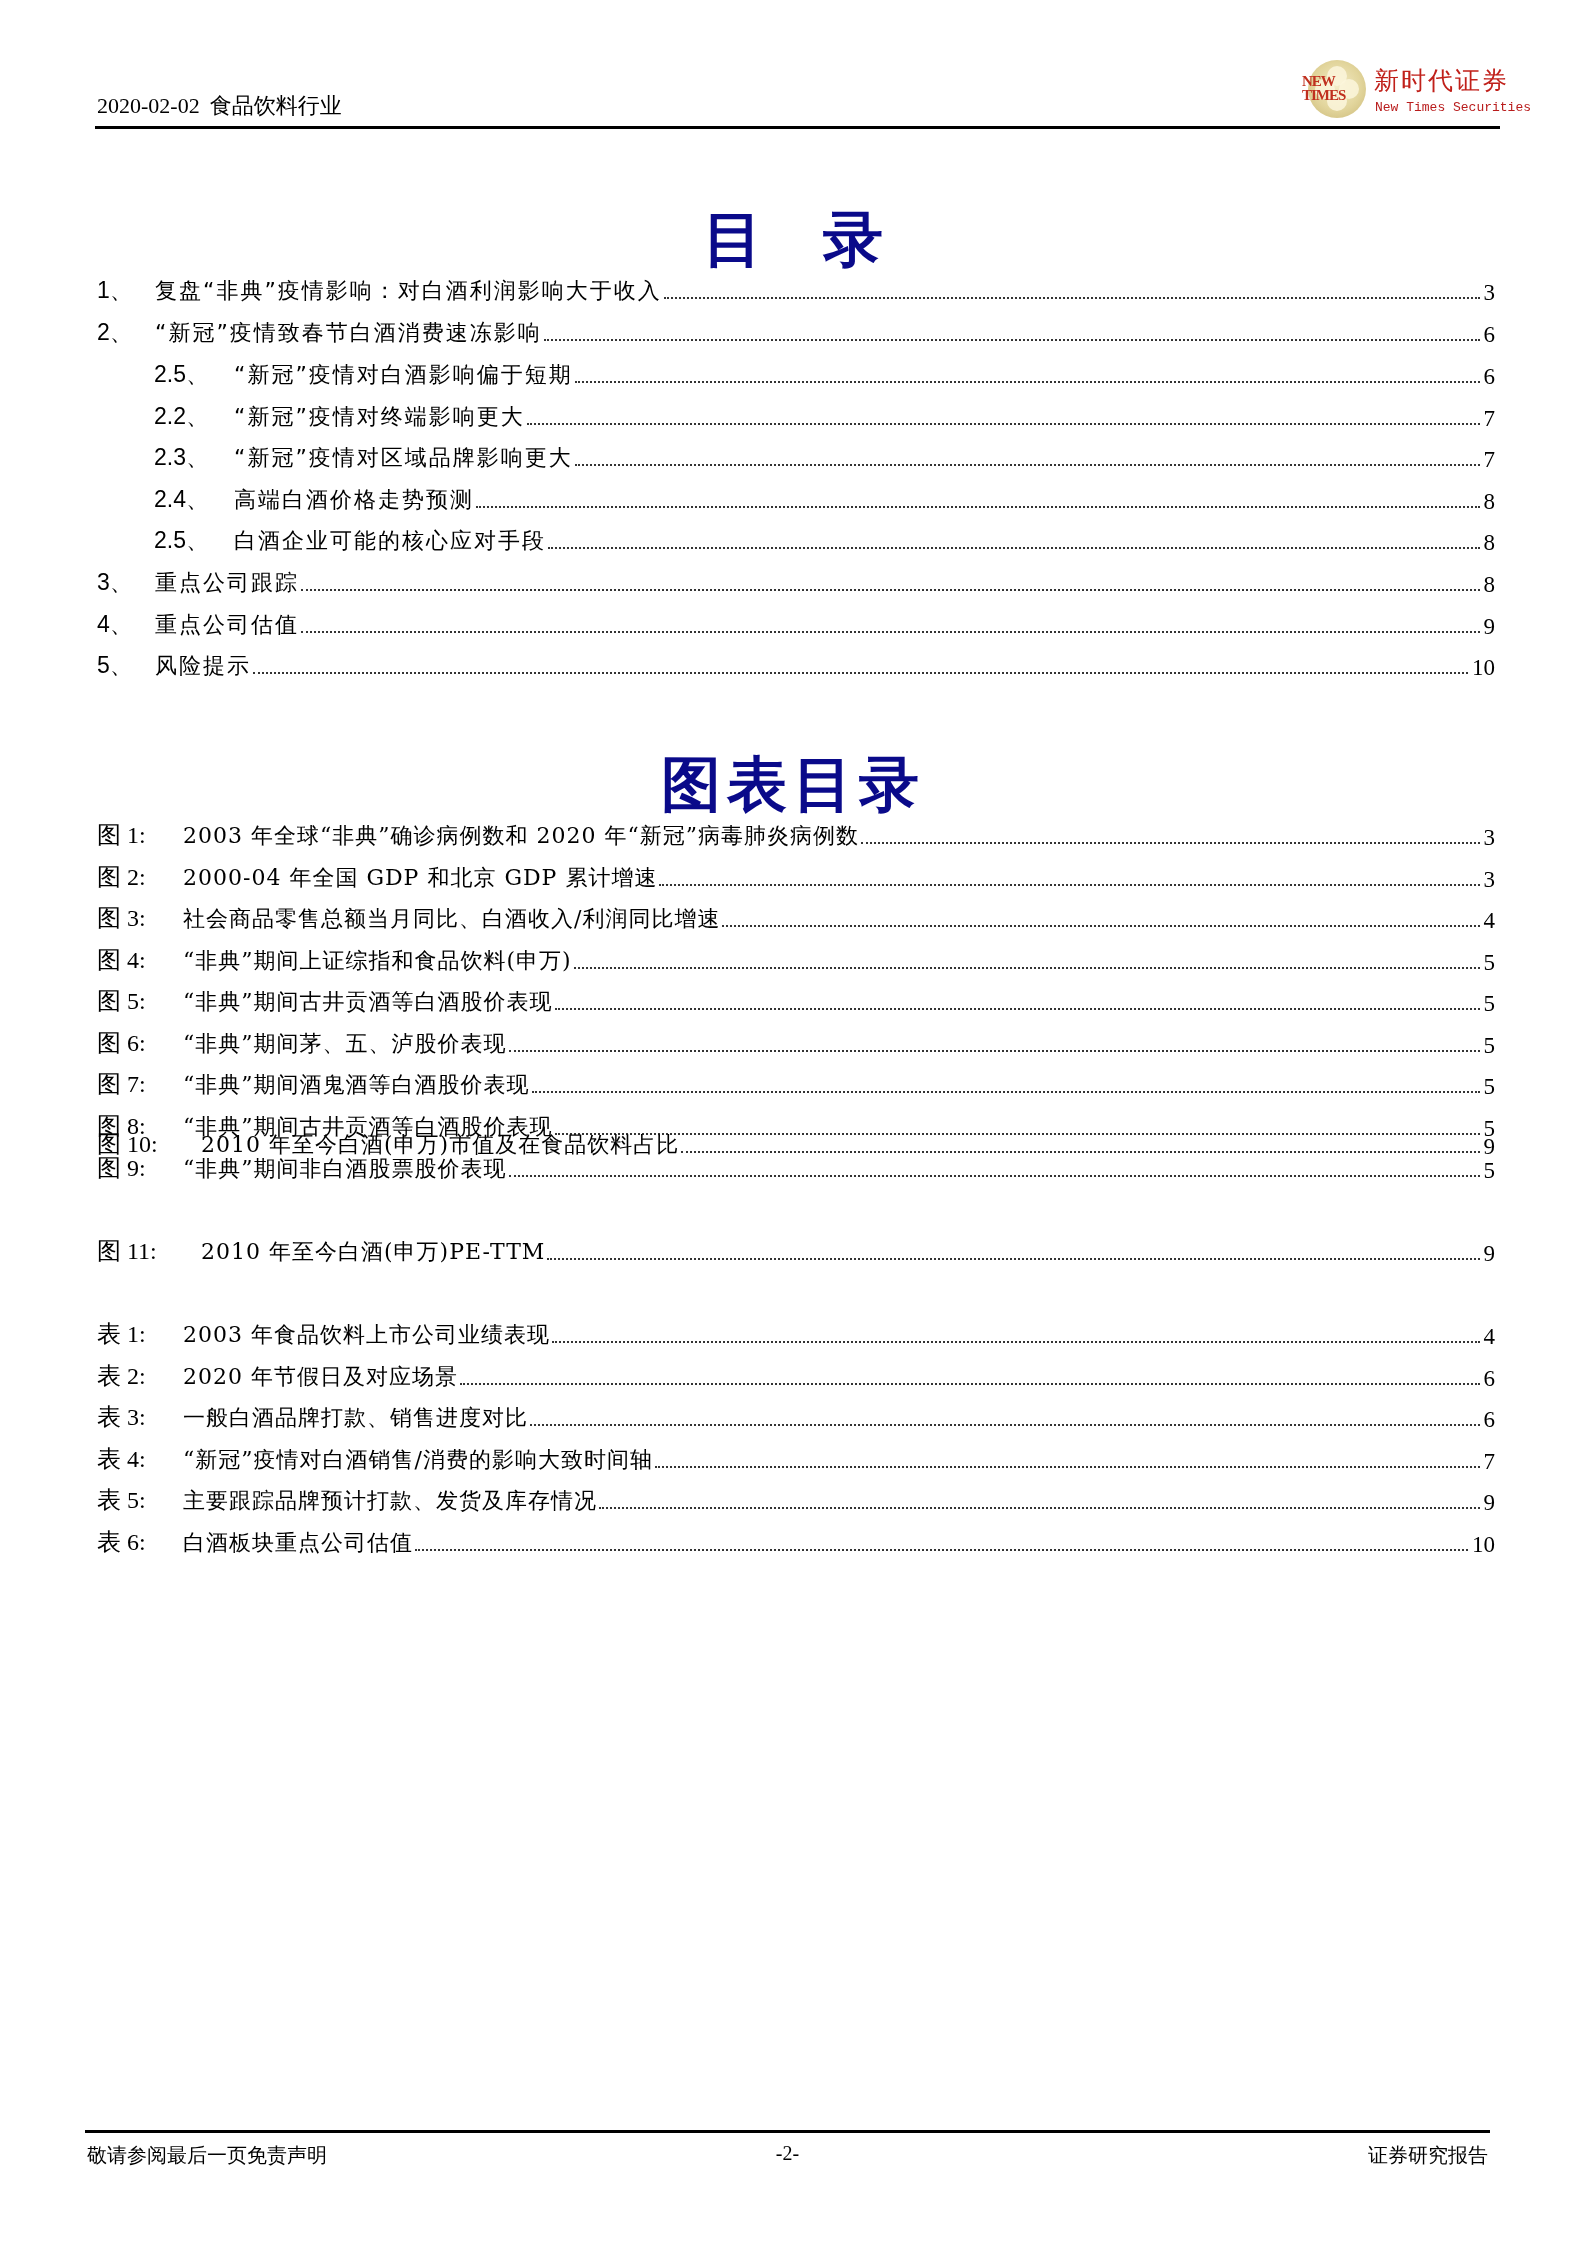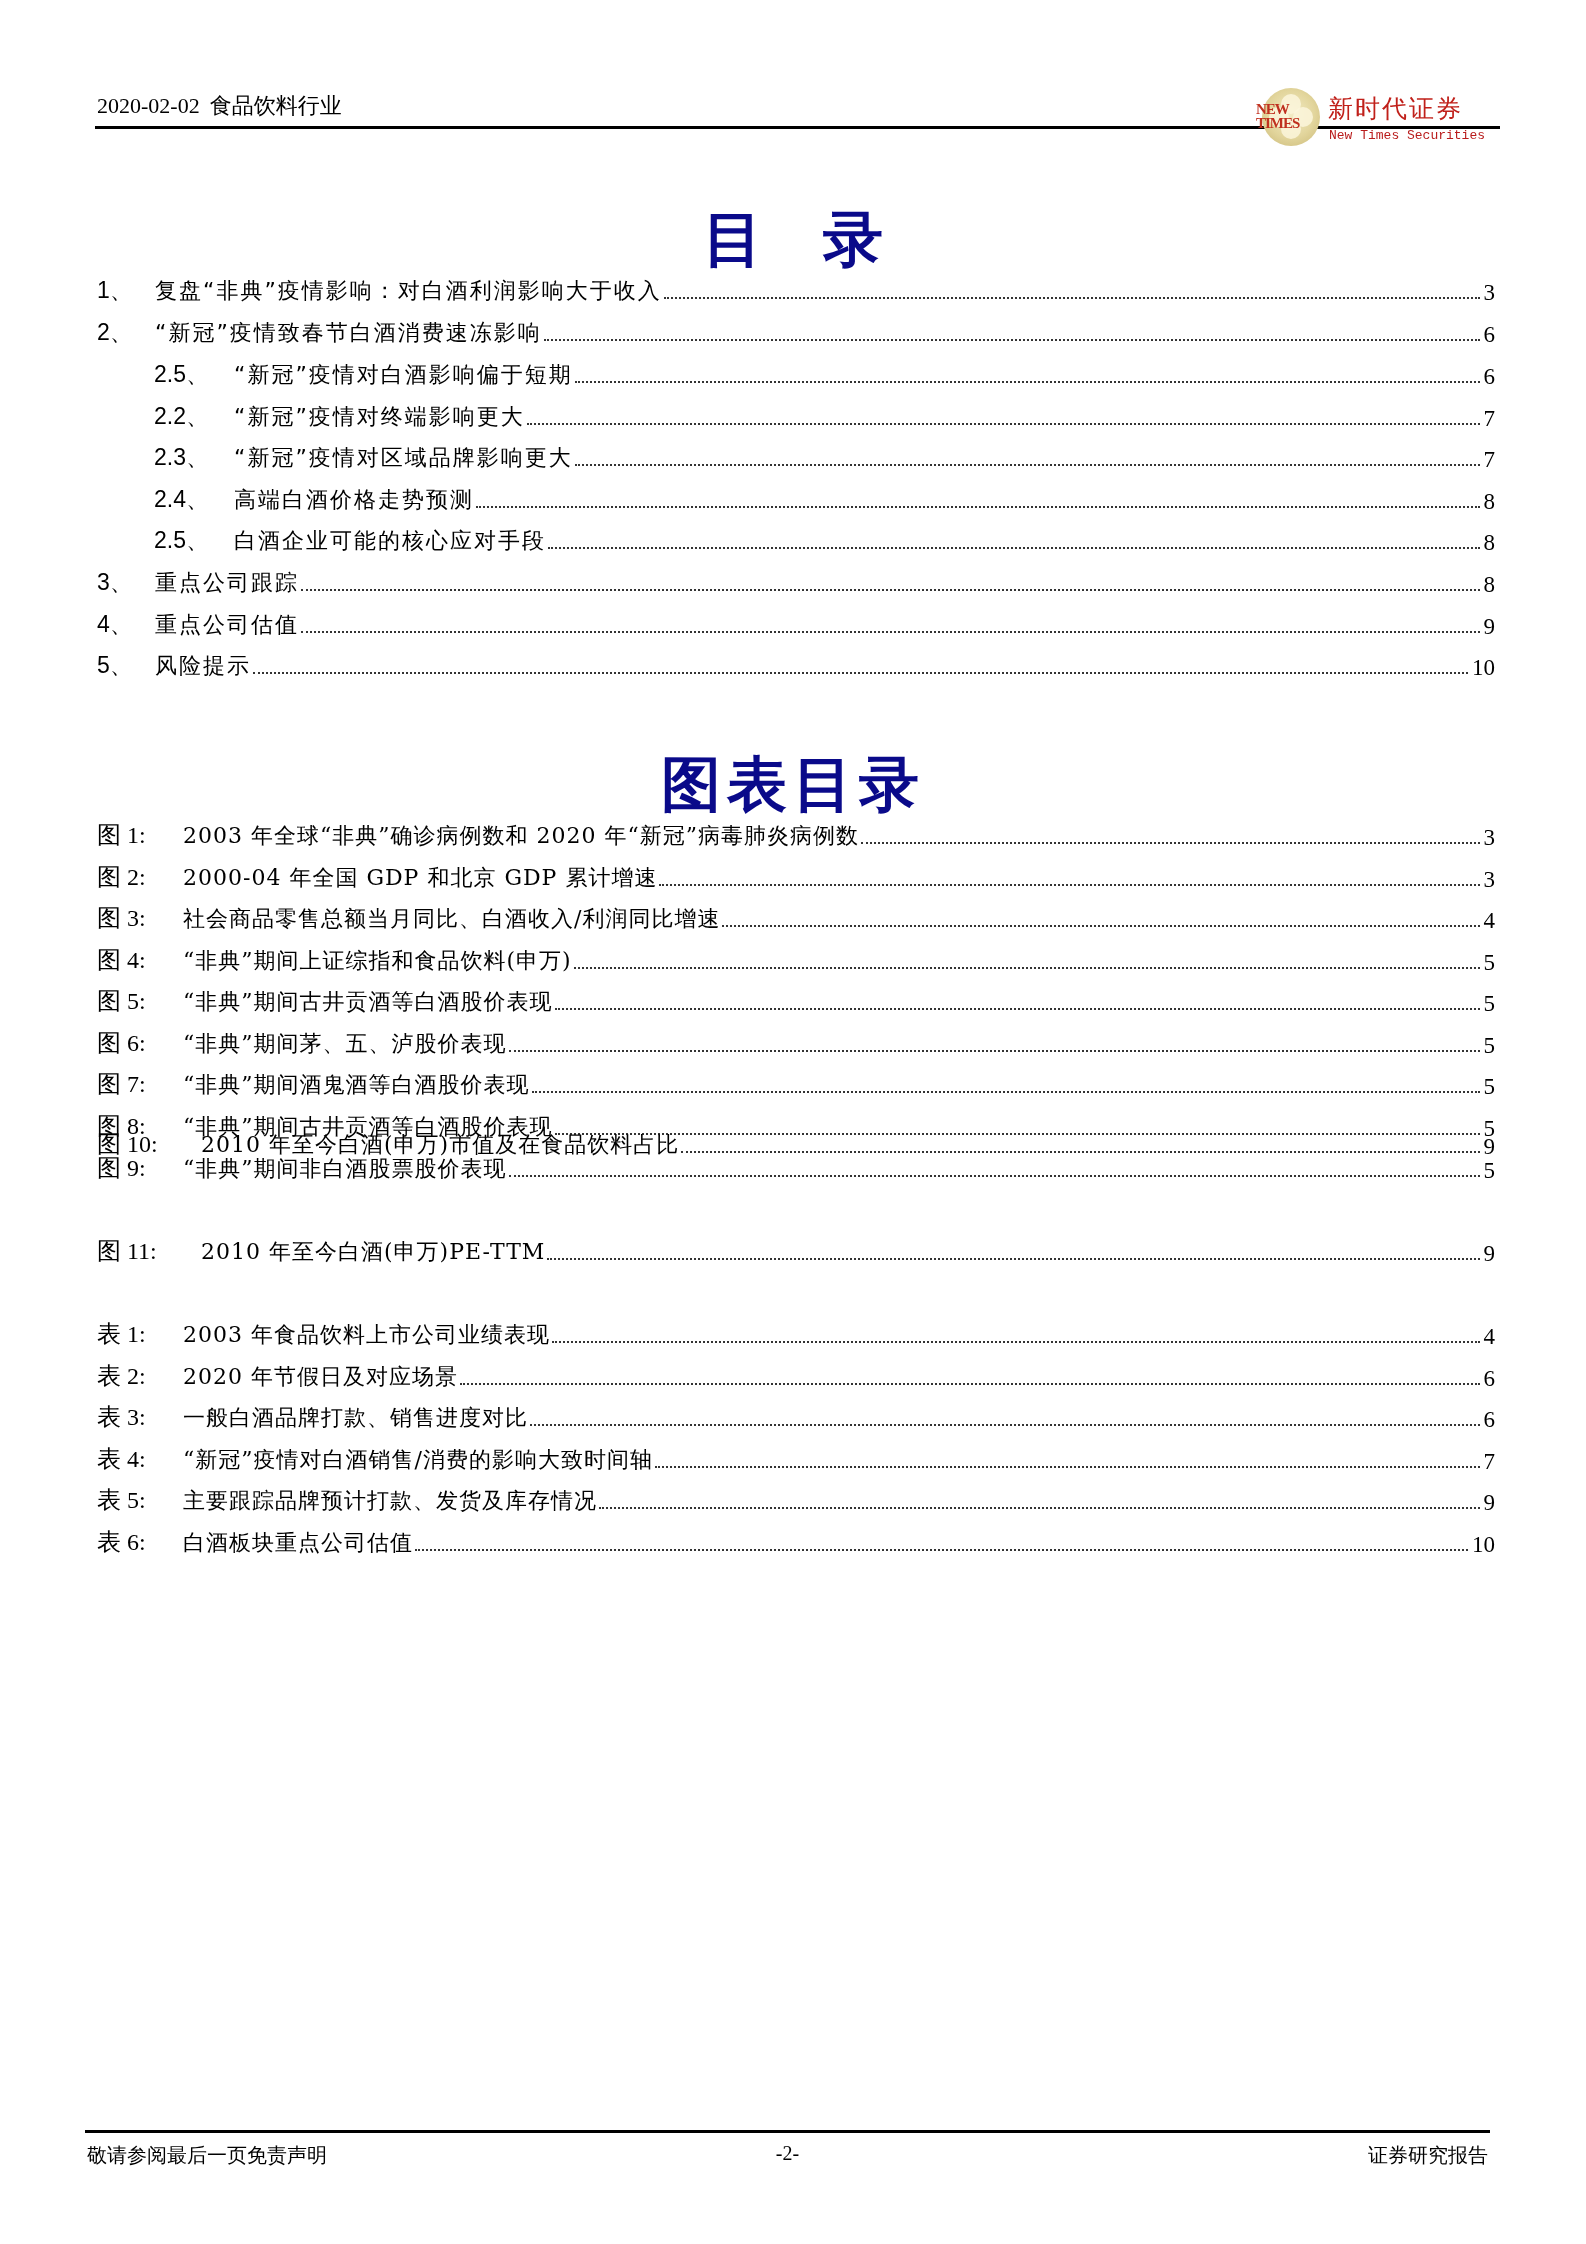--- a/index.html
+++ b/index.html
@@ -4,21 +4,21 @@
 <style>
   html, body { margin: 0; padding: 0; background: #ffffff; }
   body { width: 1586px; height: 2244px; position: relative; overflow: hidden;
          font-family: "Liberation Serif", "DejaVu Serif", serif; color: #000; }
 
   .header { position: absolute; left: 95px; top: 86px; width: 1405px; height: 42px; }
   .header-left { position: absolute; left: 2px; top: 5px; font-size: 22px; white-space: nowrap; }
   .header-left span { margin-right: 10px; }
   .header-rule { position: absolute; left: 0; right: 0; top: 40px; height: 3px; background: #000; }
 
-  .logo { position: absolute; left: 1262px; top: 60px; width: 240px; height: 62px; margin-top: 28px; }
+  .logo { position: absolute; left: 1308px; top: 60px; width: 240px; height: 62px; }
   .logo-badge { position: absolute; left: 0; top: 0; width: 58px; height: 58px; border-radius: 50%;
                 background: radial-gradient(circle at 50% 45%, #f3ecc6 0%, #e2d59c 55%, #c9b775 100%); }
   .logo-badge .petal { position: absolute; width: 20px; height: 20px; border-radius: 50%; background: #fbf6dc; opacity: .85; }
   .logo-word { position: absolute; left: -6px; top: 14px; font-family: "Liberation Serif", serif;
                font-size: 15px; line-height: 14px; color: #c0301f; letter-spacing: -1px; font-weight: bold; }
   .logo-cn { position: absolute; left: 66px; top: 4px; font-size: 25px; color: #c0201a; letter-spacing: 2px;
              font-family: "DejaVu Serif", serif; white-space: nowrap; }
   .logo-en { position: absolute; left: 67px; top: 40px; font-size: 13px; color: #b91c1c;
              font-family: "Liberation Mono", monospace; white-space: nowrap; }
 

